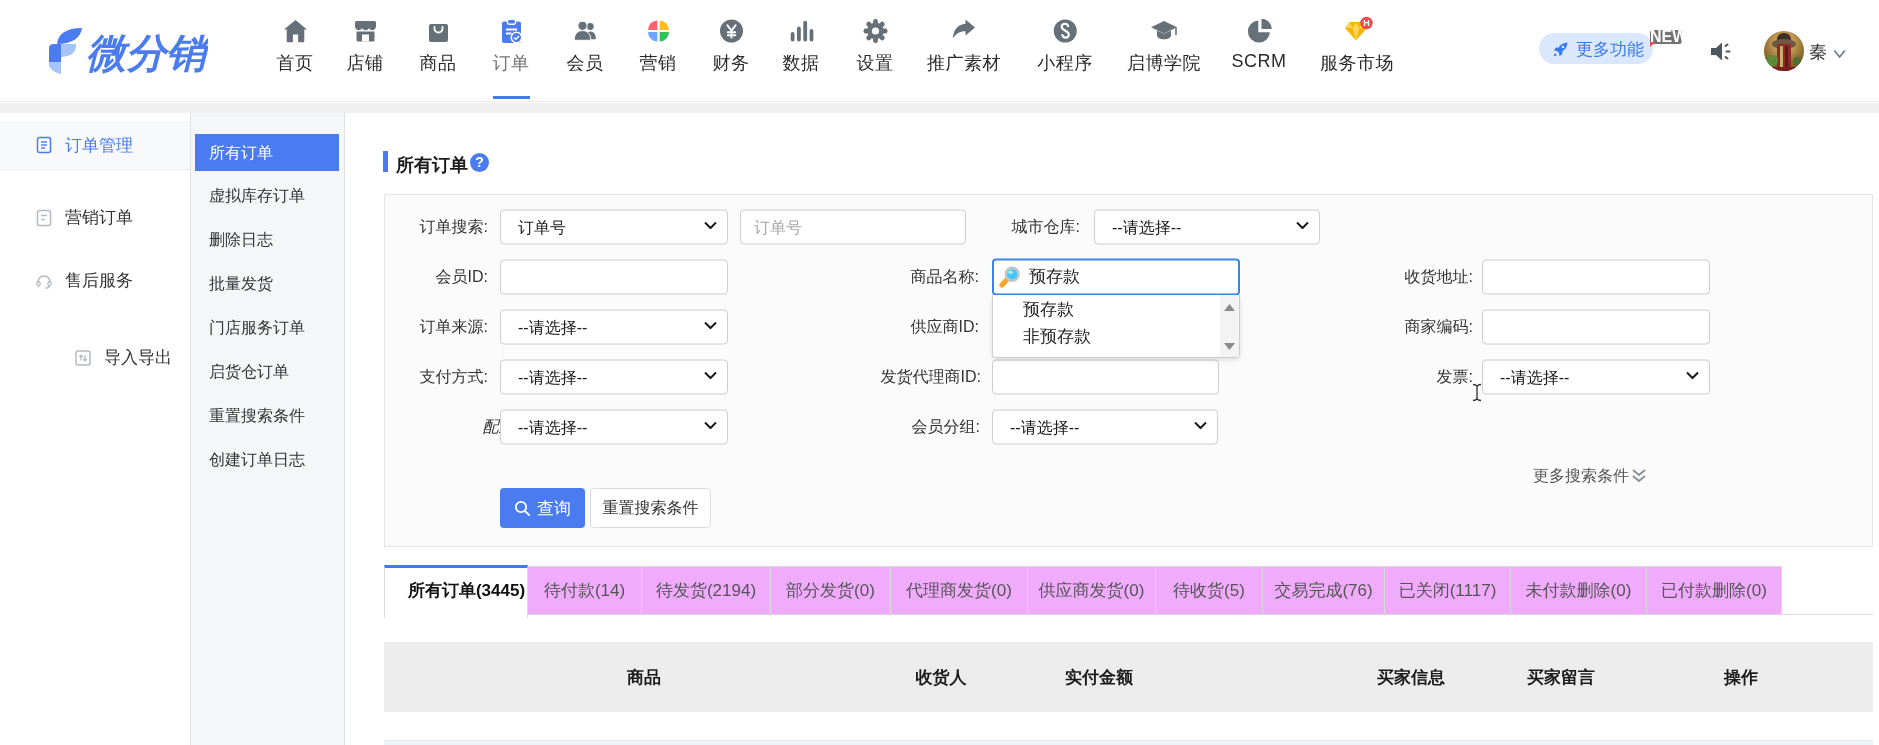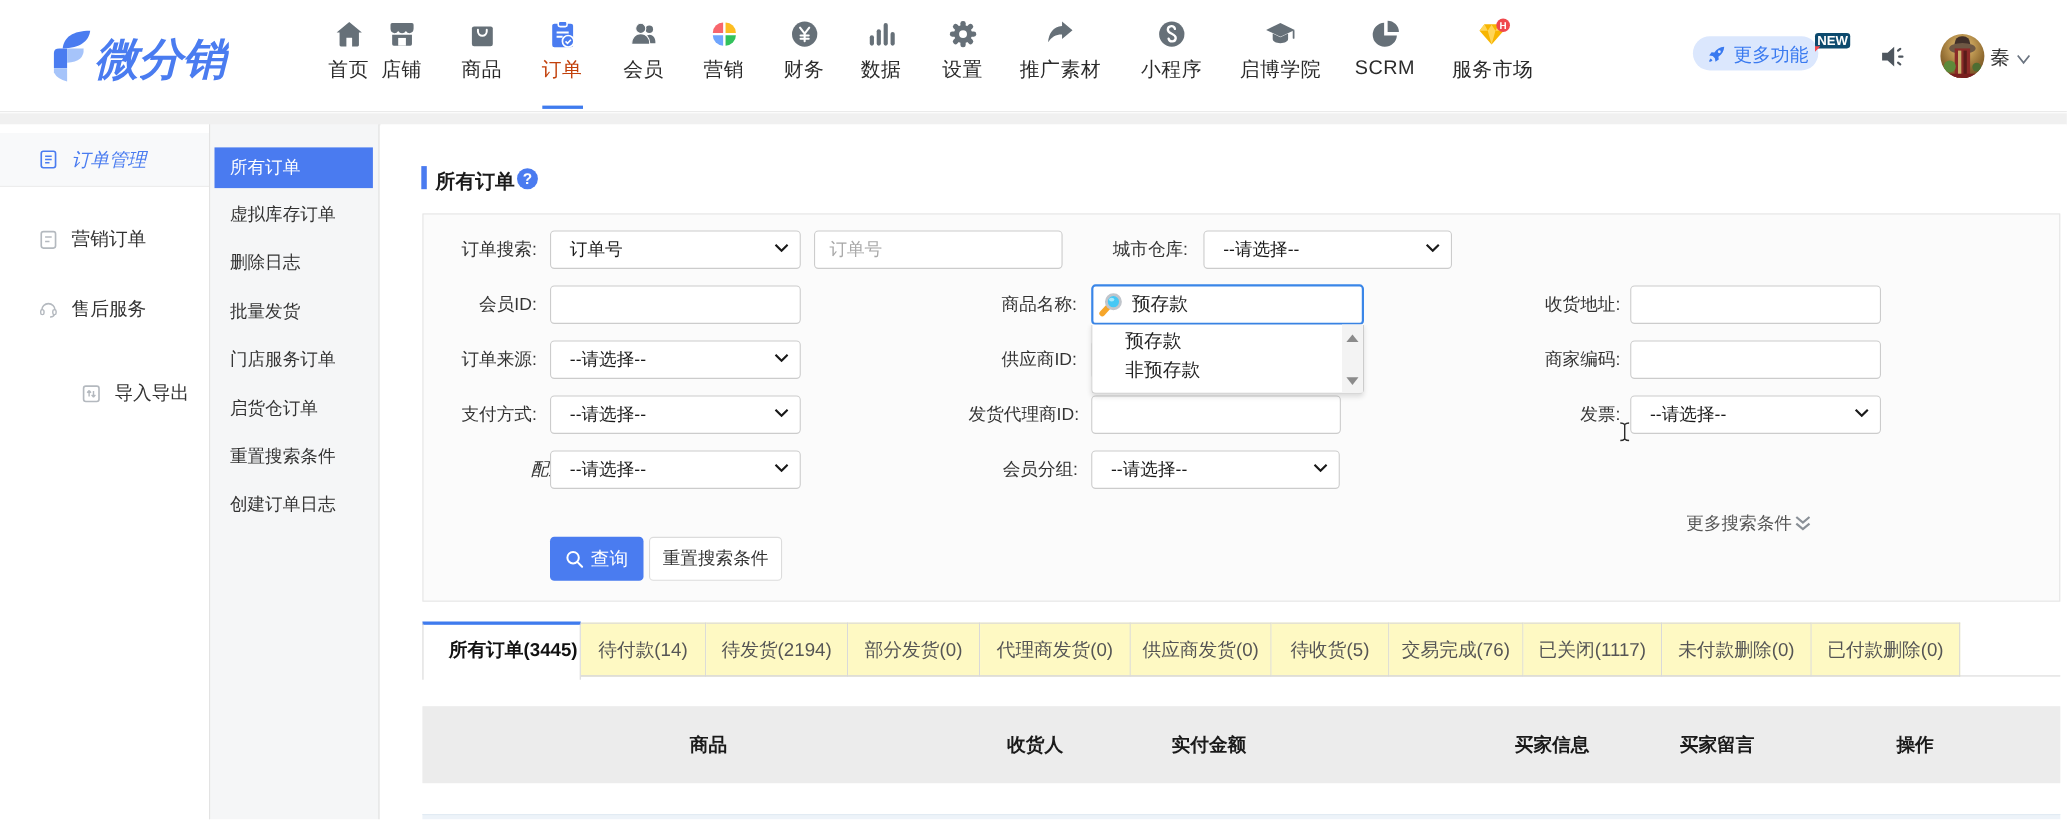--- a/index.html
+++ b/index.html
@@ -7,21 +7,21 @@
   font-family:"Liberation Sans", sans-serif; }
 #app { position:relative; width:1879px; height:745px; }
 .abs { position:absolute; }
 
 
 #header { position:absolute; left:0; top:0; width:1879px; height:102px; background:#fff; border-bottom:1px solid #e8e8e8; }
 #grayband { position:absolute; left:0; top:103px; width:1879px; height:11px; background:#f0f0f0; }
 .navitem { position:absolute; top:14px; text-align:center; transform:translateX(-50%); }
 .navitem .ic { height:34px; display:flex; align-items:center; justify-content:center; }
 .navitem .lb { margin-top:3px; font-size:18px; color:#2b2b2b; letter-spacing:0.5px; white-space:nowrap; }
-.navitem.active .lb { color:#c2410c; }
+.navitem.active .lb { color:#737373; }
 #nav-underline { position:absolute; left:493px; top:96px; width:37px; height:3px; background:#3f7bee; }
 
 
 #side1 { position:absolute; left:0; top:113px; width:190px; height:632px; background:#fff; }
 #side1 .it { position:absolute; left:0; width:190px; height:49px; display:flex; align-items:center; }
 #side1 .it .ico { margin-left:35px; width:18px; height:18px; }
 #side1 .it .tx { margin-left:12px; font-size:17px; color:#333; }
 #side1 .it.active { background:#f8f9fa; border-bottom:1px solid #ededed; }
 #side1 .it.active .tx { color:#4a7cf0; }
 #side2 { position:absolute; left:190px; top:113px; width:155px; height:632px; background:#f5f6f7; border-left:1px solid #e3e3e3; border-right:1px solid #e0e0e0; }
@@ -47,21 +47,21 @@
 #scrollbar { position:absolute; right:0; top:0; width:19px; height:62px; background:#f3f3f3; }
 
 
 #btn-query { position:absolute; left:500px; top:488px; width:85px; height:40px; background:#4a7cf0; border-radius:4px; color:#fff; font-size:17px; display:flex; align-items:center; justify-content:center; gap:6px; }
 #btn-reset { position:absolute; left:590px; top:488px; width:121px; height:40px; background:#fff; border:1px solid #dcdcdc; border-radius:4px; color:#333; font-size:16px; display:flex; align-items:center; justify-content:center; }
 
 #morelink { position:absolute; left:1533px; top:466px; font-size:16px; color:#555; }
 
 
 #tabs { position:absolute; left:384px; top:565px; height:50px; }
-.tab { position:absolute; top:1px; height:49px; background:#fef9c3; border:1px solid #d9d9d9; border-left:none; font-size:17px; color:#555; text-align:center; line-height:47px; white-space:nowrap; }
+.tab { position:absolute; top:1px; height:49px; background:#f0abfc; border:1px solid #d9d9d9; border-left:none; font-size:17px; color:#555; text-align:center; line-height:47px; white-space:nowrap; }
 .tab.first { border-left:1px solid #d9d9d9; }
 .tab.active { background:#fff; border-top:3px solid #3f7bee; border-bottom:none; border-left:1px solid #d9d9d9; top:0px; height:53px; font-weight:bold; color:#111; font-size:17px; line-height:46px; z-index:2;padding-left:21px; }
 #tabline { position:absolute; left:527px; top:614px; width:1346px; height:1px; background:#d9d9d9; }
 
 
 #thead { position:absolute; left:384px; top:642px; width:1489px; height:70px; background:#ececec; }
 #thead .th { position:absolute; top:50%; transform:translate(-50%,-50%); font-size:17px; font-weight:bold; color:#1a1a1a; white-space:nowrap; }
 #rowblue { position:absolute; left:384px; top:740px; width:1489px; height:5px; background:#edf3f9; border-top:1px solid #e2ebf3; }
 </style>
 </head>
@@ -72,21 +72,21 @@
   <div id="nav-underline"></div>
 
   <svg class="abs" style="left:46px; top:24px;" width="162" height="54" viewBox="0 0 162 54">
     <path d="M11 20 C12 10 20 4 36 4 C35 13 27 20 11 20 Z" fill="#4a7cf0"></path>
     <path d="M3 24 Q3 20 8 20 L15 20 L15 38 L3 38 Z" fill="#4a7cf0"></path>
     <path d="M15 20 L30 20 Q31 32 15 33 Z" fill="#a6c4fa"></path>
     <path d="M3 38 L15 38 L15 50 Q6 48 3 42 Z" fill="#a6c4fa"></path>
     <text x="40" y="43" font-size="40" font-weight="bold" font-style="italic" fill="#4a7cf0" font-family="Liberation Sans, sans-serif">微分销</text>
   </svg>
 
-  <div class="navitem" style="left:295px;margin-left:22px;">
+  <div class="navitem" style="left:295px;">
       <div class="ic">
     <svg width="28" height="28" viewBox="0 0 28 28">
           <path d="M14 3 L25.5 12.6 L22.8 12.6 L22.8 24 A1.2 1.2 0 0 1 21.6 25.2 L16.6 25.2 L16.6 17.4 L11.4 17.4 L11.4 25.2 L6.4 25.2 A1.2 1.2 0 0 1 5.2 24 L5.2 12.6 L2.5 12.6 Z" fill="#667078"></path>
         </svg>
   </div>
       <div class="lb">首页</div>
     </div>
 
   <div class="navitem" style="left:365px;">
       <div class="ic">
@@ -236,21 +236,21 @@
   </div>
       <div class="lb">服务市场</div>
     </div>
 
   <div class="abs" style="left:1539px; top:33px; width:114px; height:31px; background:#dbe7fd; border-radius:16px;"></div>
   <svg class="abs" style="left:1552px; top:40px;" width="18" height="18" viewBox="0 0 18 18">
       <path d="M15.5 2.5 C11.5 2.8 8.5 4.5 6.5 7.8 L4 7.5 L1.8 10.5 L5 11 L7 13 L7.5 16.2 L10.5 14 L10.2 11.5 C13.5 9.5 15.2 6.5 15.5 2.5 Z M3.2 13.2 C2.2 14 1.9 15 1.8 16.2 C3 16.1 4 15.8 4.8 14.8 Z" fill="#3a7af0"></path>
       <circle cx="11" cy="7" r="1.3" fill="#dbe7fd"></circle>
     </svg>
   <div class="abs" style="left:1576px; top:38px; font-size:17px; color:#3a7af0;">更多功能</div>
-  <div class="abs" style="left:1650px; top:30px; width:32px; height:14px; background:#0c4a6e; border-radius:3px; color:#fff; font-size:12px; font-weight:bold; text-align:center; line-height:14px;">NEW</div>
+  <div class="abs" style="left:1650px; top:30px; width:32px; height:14px; background:#737373; border-radius:3px; color:#fff; font-size:16px; font-weight:bold; text-align:center; line-height:14px;">NEW</div>
   <div class="abs" style="left:1650px; top:42px; width:0; height:0; border-left:5px solid #f5484d; border-bottom:5px solid transparent;"></div>
 
   <svg class="abs" style="left:1708px; top:38px;" width="27" height="27" viewBox="0 0 27 27">
       <path d="M3 10 H8 L14 4.5 V22.5 L8 17 H3 Z" fill="#4e565e"></path>
       <g stroke="#4e565e" stroke-width="2" stroke-linecap="round">
         <line x1="17.5" y1="8" x2="19.5" y2="6.5"></line>
         <line x1="18.5" y1="13.5" x2="21.5" y2="13.5"></line>
         <line x1="17.5" y1="19" x2="19.5" y2="20.5"></line>
       </g>
     </svg>
@@ -264,21 +264,21 @@
     <div class="abs" style="left:3px; top:24px; width:11px; height:11px; background:#5d8a3a; border-radius:50%;"></div>
     <div class="abs" style="left:29px; top:26px; width:8px; height:8px; background:#4e6e32; border-radius:50%;"></div>
     <div class="abs" style="left:8px; top:36px; width:24px; height:4px; background:#7a1f1f;"></div>
   </div>
   <div class="abs" style="left:1809px; top:40px; font-size:18px; color:#333;">秦</div>
   <svg class="abs" style="left:1833px; top:48px;" width="15" height="11" viewBox="0 0 17 10">
       <polyline points="1.5,1.5 7.5,9 13.5,1.5" fill="none" stroke="#6b7480" stroke-width="1.8"></polyline>
     </svg>
 
   <div id="side1">
-    <div class="it active" style="top:8px;font-style:italic;">
+    <div class="it active" style="top:8px;">
       <svg class="ico" width="18" height="18" viewBox="0 0 18 18">
           <rect x="2.5" y="1.5" width="13" height="15" rx="2" fill="none" stroke="#4a7cf0" stroke-width="1.5"></rect>
           <line x1="6" y1="6" x2="12" y2="6" stroke="#4a7cf0" stroke-width="1.4"></line>
           <line x1="6" y1="9" x2="12" y2="9" stroke="#4a7cf0" stroke-width="1.4"></line>
           <line x1="6" y1="12" x2="10" y2="12" stroke="#4a7cf0" stroke-width="1.4"></line>
         </svg>
         <span class="tx">订单管理</span>
     </div>
     <div class="it" style="top:143px;">
         <svg class="ico" width="18" height="18" viewBox="0 0 18 18">

